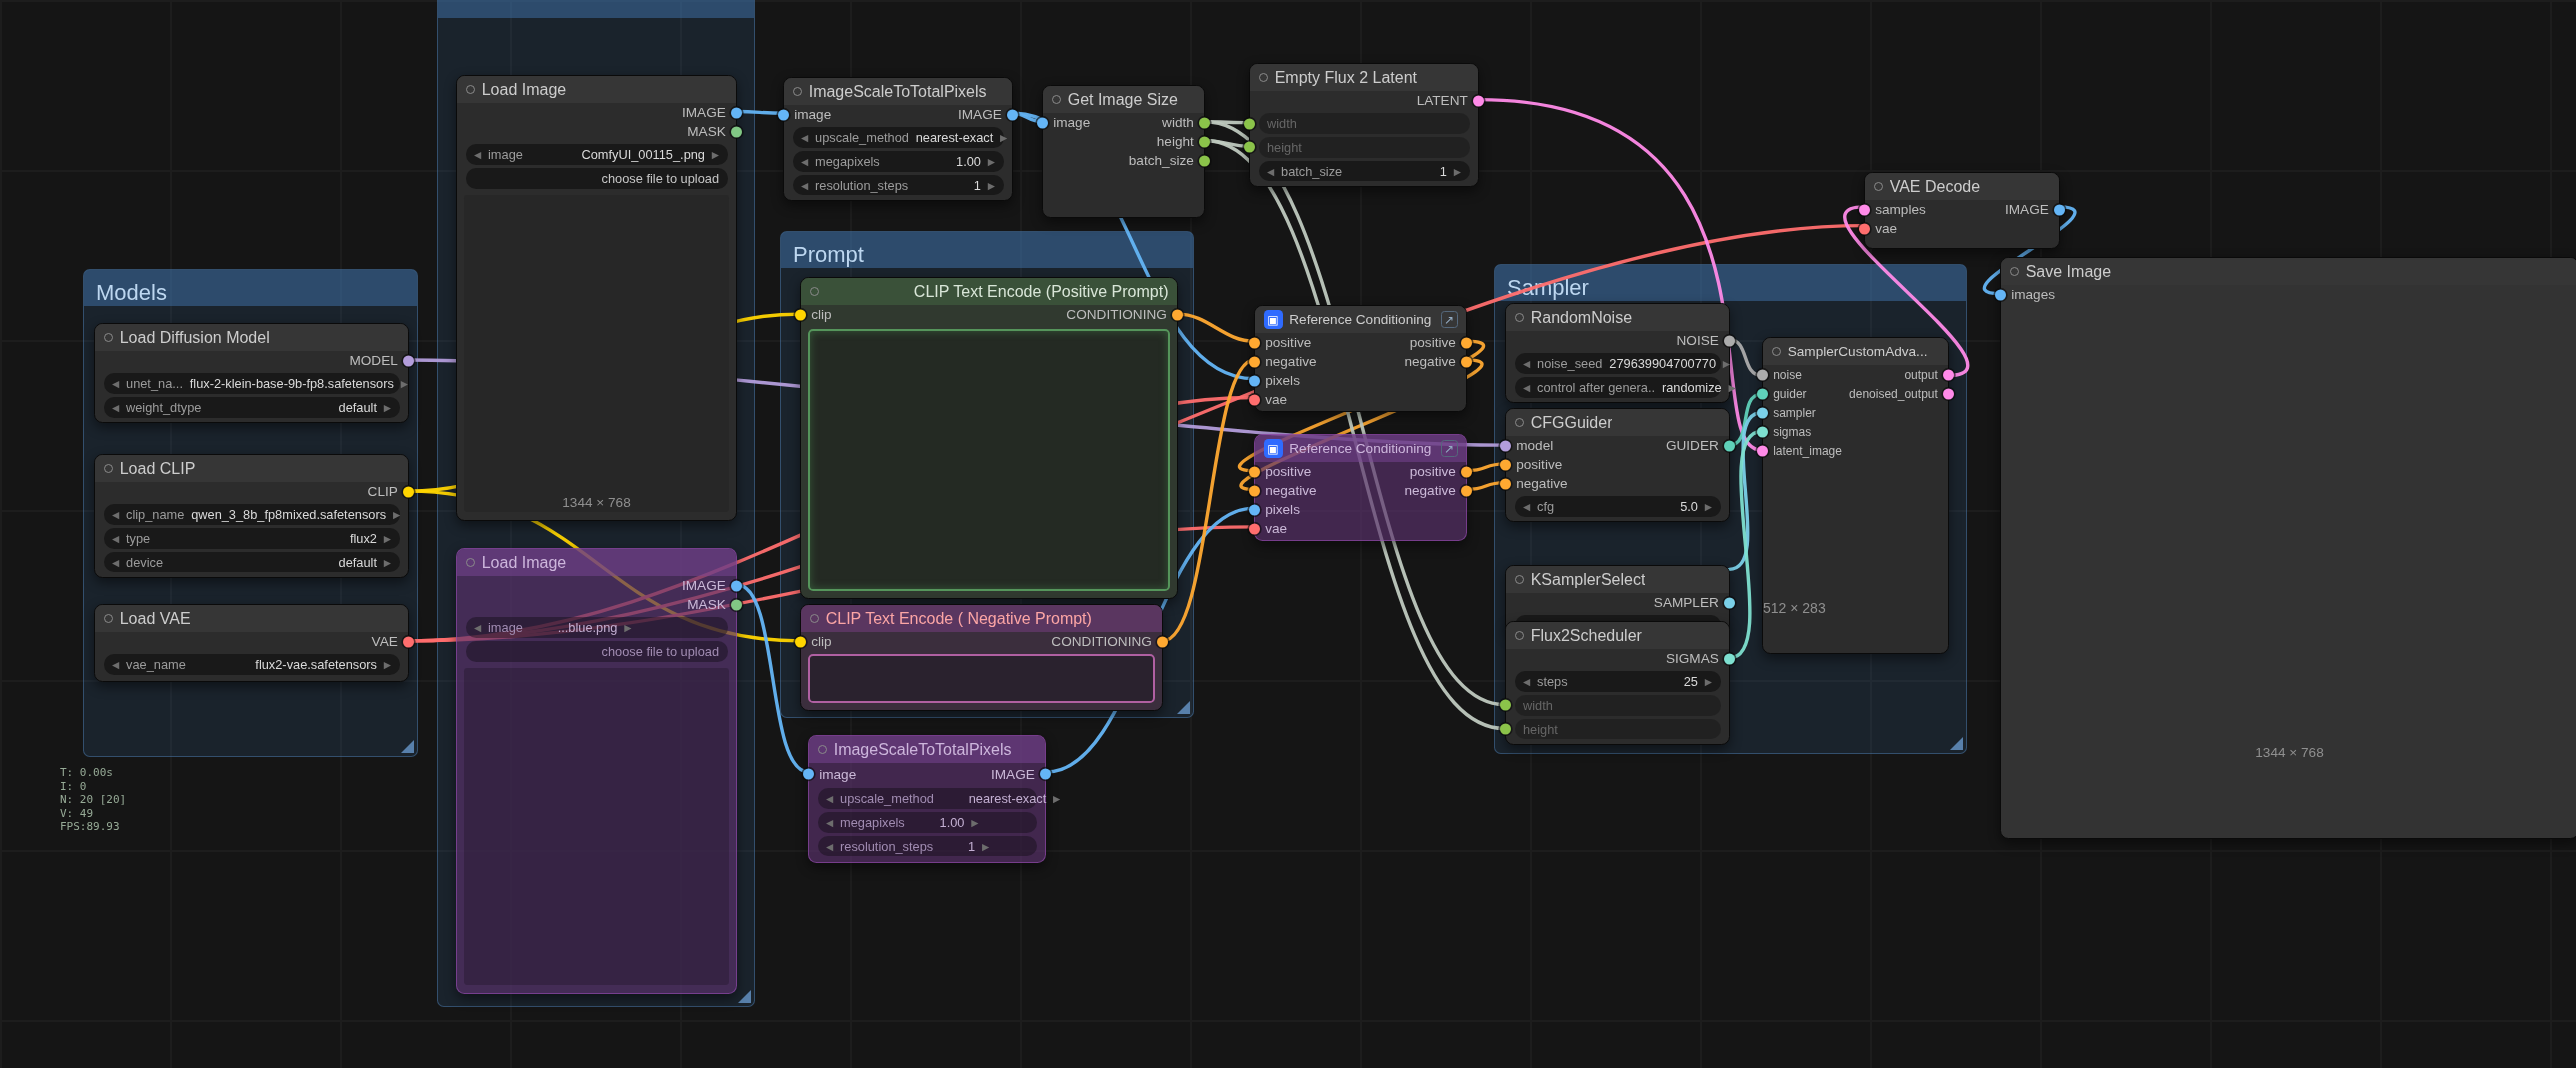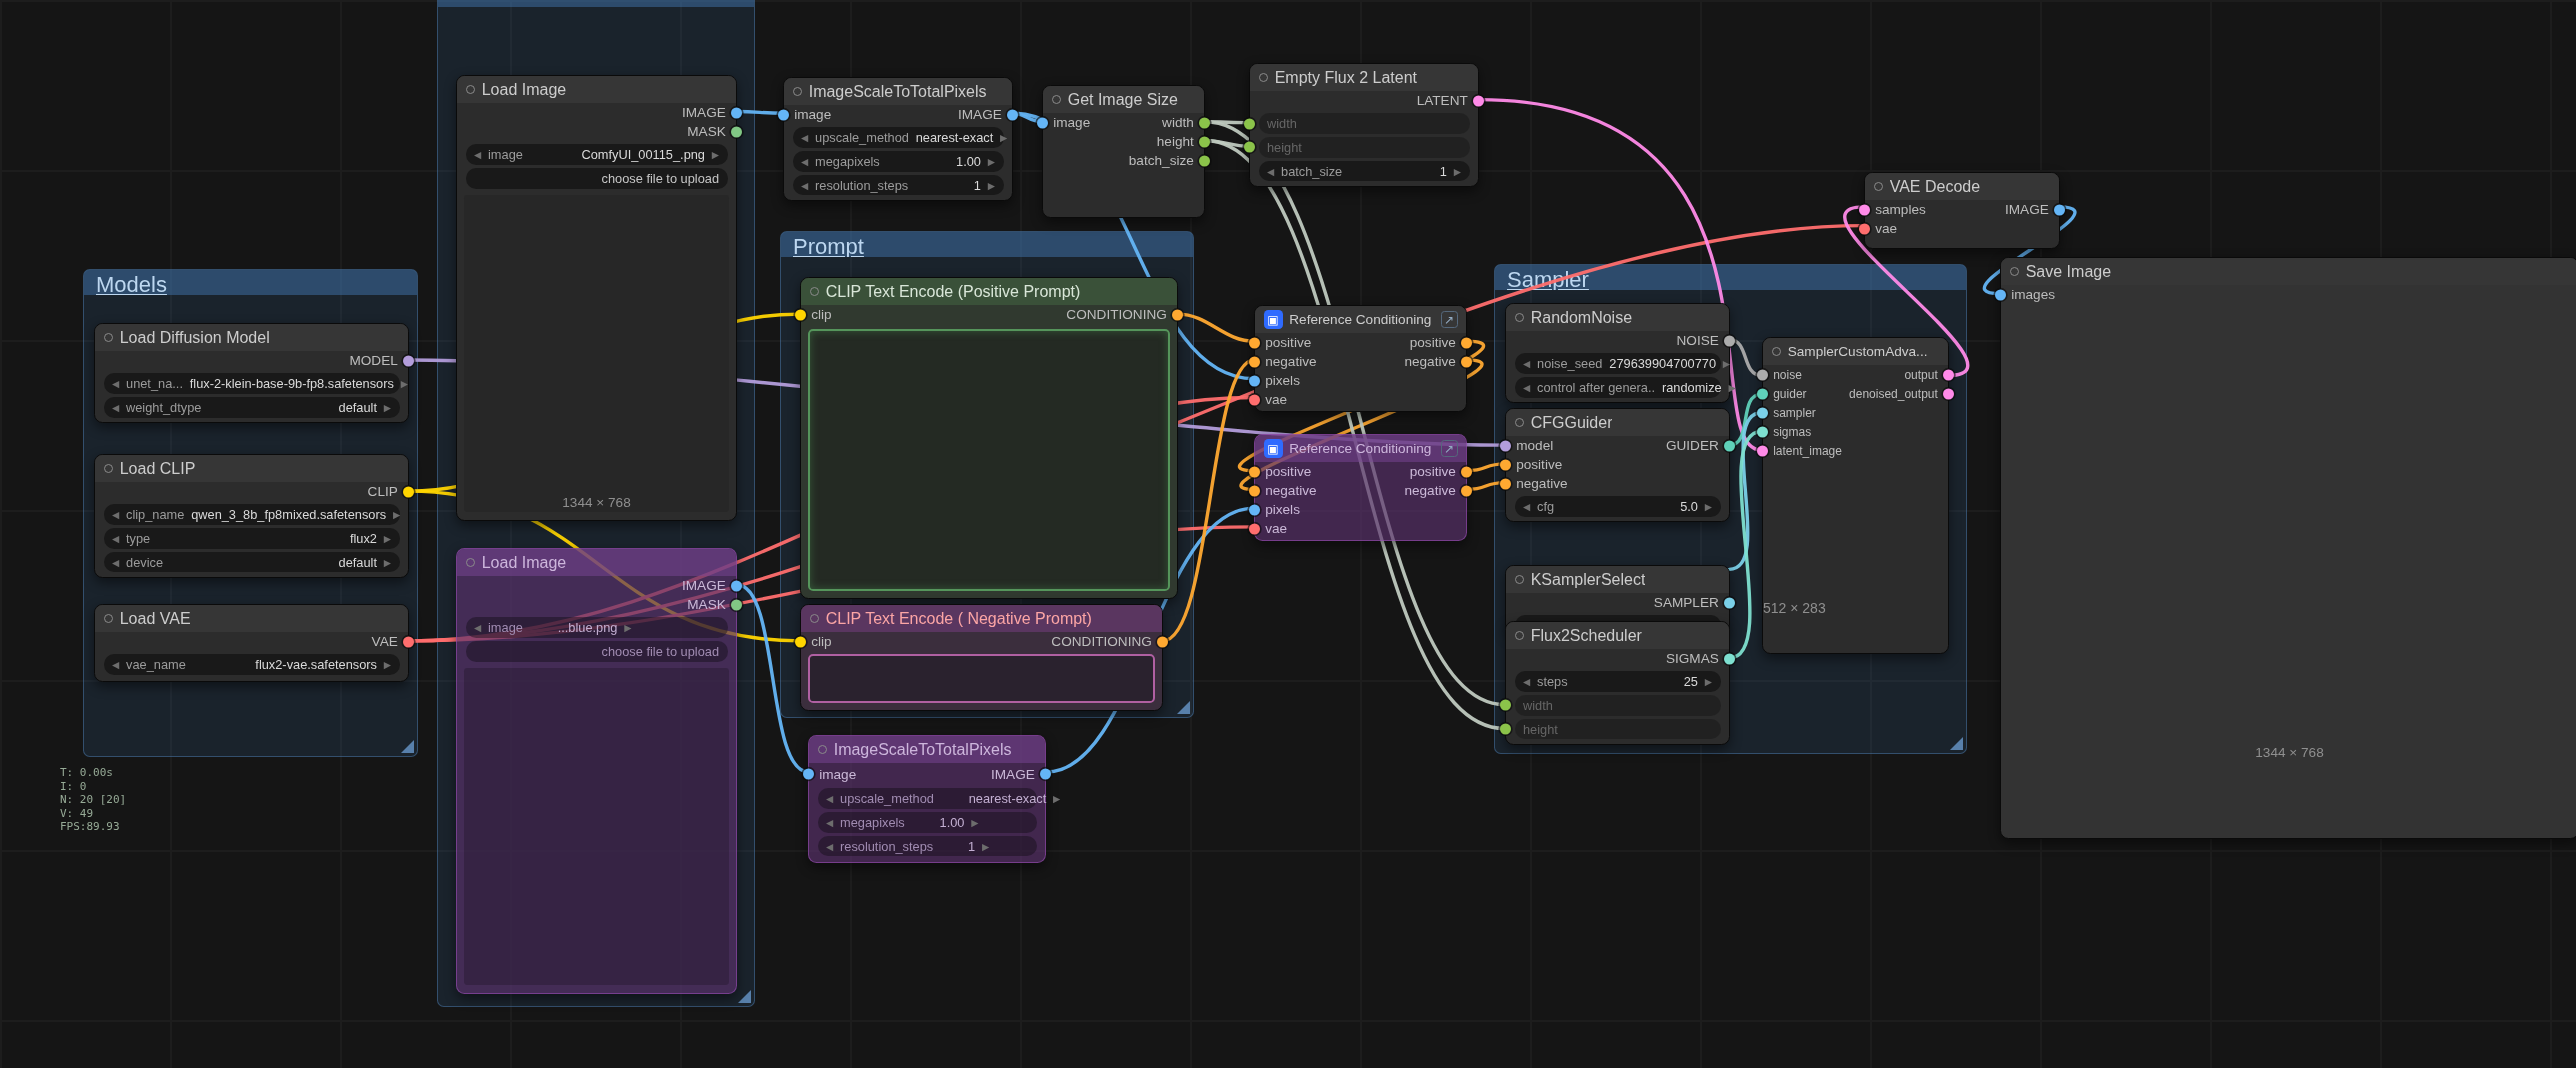--- a/index.html
+++ b/index.html
@@ -3,21 +3,21 @@
 <meta charset="utf-8">
 <style>
 *{box-sizing:border-box;margin:0;padding:0}
 html,body{background:#111;}
 body{font-family:"Liberation Sans",sans-serif;}
 #canvas{position:relative;width:2576px;height:1069px;overflow:hidden;background-color:#151515;
   background-image:linear-gradient(#1d1d1d 1.7px,transparent 1.7px),linear-gradient(90deg,#1d1d1d 1.7px,transparent 1.7px);
   background-size:170px 170px;}
 
 .group{position:absolute;z-index:1;border:1.7px solid rgba(82,134,188,.45);background:rgba(52,96,142,.20);border-radius:6.8px;}
-.group-title{height:25px;line-height:29px;background:rgba(62,110,162,.55);color:#bdd7f0;font-size:22px;padding:0 12px;border-radius:5.1px 5.1px 0 0;white-space:nowrap;overflow:hidden;text-decoration:underline;}
+.group-title{height:36px;line-height:29px;background:rgba(62,110,162,.55);color:#bdd7f0;font-size:22px;padding:8px 12px;border-radius:5.1px 5.1px 0 0;white-space:nowrap;overflow:hidden;}
 .group:after{content:"";position:absolute;right:2.6px;bottom:2.6px;border-left:13.6px solid transparent;border-bottom:13.6px solid rgba(110,160,214,.75);}
 
 #wires{position:absolute;left:0;top:0;z-index:2;pointer-events:none;}
 #wires path{fill:none;stroke-width:4;stroke-linecap:round;opacity:.95}
 
 .node{position:absolute;z-index:3;background:#2c2c2c;border:0.9px solid #0a0a0a;border-radius:8.5px;box-shadow:0 4.3px 12px rgba(0,0,0,.45);}
 .ntitle{height:27px;display:flex;align-items:center;gap:6.8px;padding:0 8.5px;color:#cdcdcd;font-size:16px;background:#363636;border-radius:7.7px 7.7px 0 0;white-space:nowrap;overflow:hidden;}
 .cdot{flex:0 0 auto;width:9.4px;height:9.4px;border:1.7px solid #8a8a8a;border-radius:50%;}
 .tl{overflow:hidden;text-overflow:ellipsis;}
 .badge{flex:0 0 auto;width:19px;height:19px;border-radius:4.3px;background:#2f6bff;color:#fff;font-size:12px;display:flex;align-items:center;justify-content:center;}
@@ -36,21 +36,21 @@
 .widget.btn{justify-content:flex-end;color:#c6c6c6;}
 .widget.dim{background:rgba(26,26,26,.55);}
 .widget.dim .wname{color:#666;}
 .widget .dot.l{left:-14.5px;}
 .preview{position:absolute;left:6.8px;top:119px;right:6.8px;bottom:8.5px;background:#272727;border-radius:3.4px;}
 .dims{position:absolute;left:0;right:0;text-align:center;color:#8f8f8f;font-size:13.6px;z-index:1;}
 .info{position:absolute;left:0;right:0;text-align:left;color:#8f8f8f;font-size:14px;}
 .textbox{position:absolute;left:6.8px;right:6.8px;bottom:6.8px;border-radius:5.1px;}
 
 .node.pos{background:#30392f;}
-.node.pos .ntitle{background:#3a5139;color:#d9e6d8;}
+.node.pos .ntitle{background:#3a5139;color:#d9e6d8;justify-content:space-between;}
 .node.pos .textbox{top:51px;border:2.6px solid #55955b;background:#242a23;box-shadow:0 0 8.5px rgba(90,180,100,.35) inset;}
 
 .node.neg{background:#3b2e3d;}
 .node.neg .ntitle{background:#5a3660;color:#fca5a5;}
 .node.neg .textbox{top:49px;border:2.6px solid #b060a2;background:#2a222e;}
 
 .node.muted{background:rgba(88,48,106,.68);border-color:rgba(160,80,190,.55);}
 .node.muted .ntitle{background:rgba(122,70,150,.5);color:#cdb6dc;}
 .node.muted .widget{background:rgba(18,14,22,.45);color:#a18cb2;}
 .node.muted .widget .wval{color:#c3afd2;margin-left:28px;}

